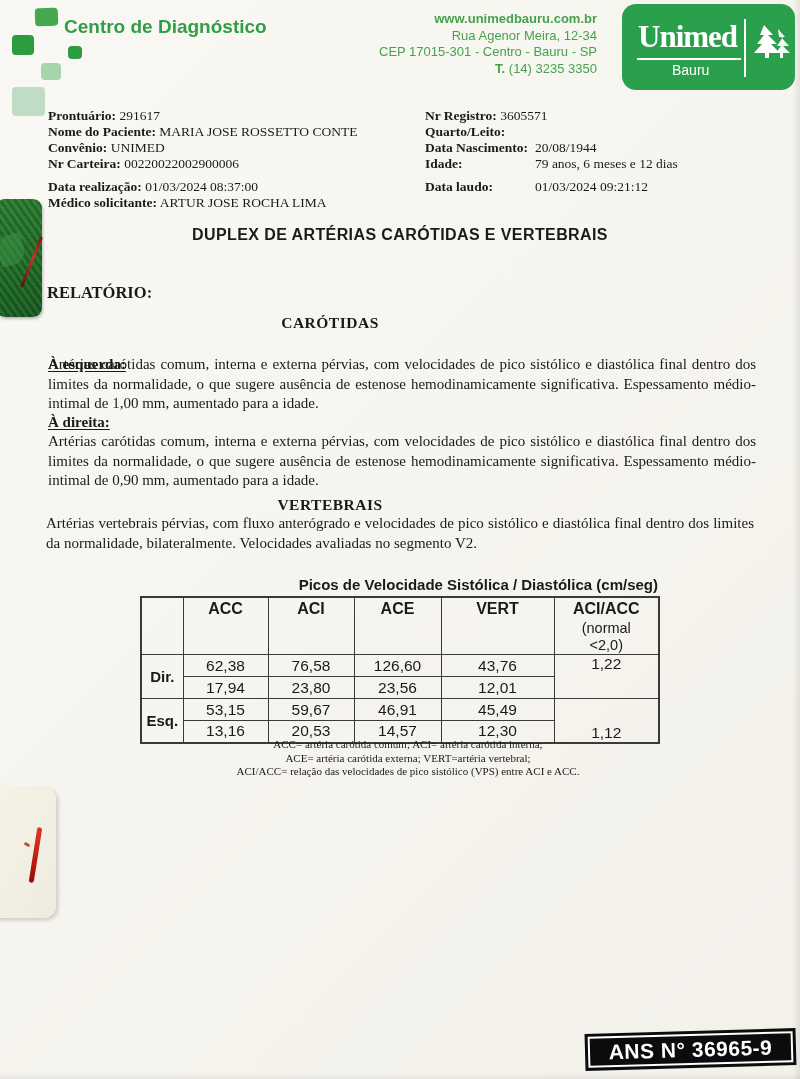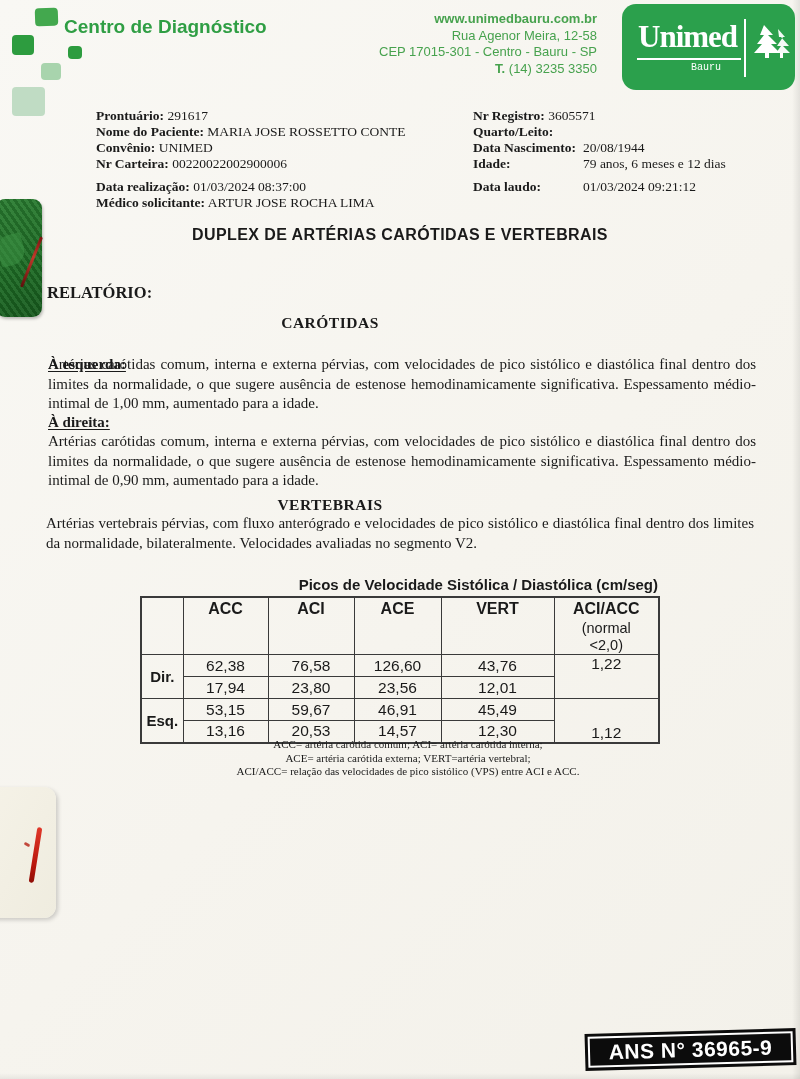--- a/index.html
+++ b/index.html
@@ -23,30 +23,30 @@
     font-size:19px;color:#2f9e44;}
   .contact{position:absolute;left:340px;top:11px;width:257px;text-align:right;
     font-family:"Liberation Sans",sans-serif;font-size:13px;line-height:16.5px;color:#47a24e;}
   .contact .b{font-weight:bold;}
   .unimed-logo{position:absolute;left:622px;top:4px;width:173px;height:86px;
     background:#2ba04c;border-radius:14px;}
   .unimed-word{position:absolute;left:16px;top:16px;width:104px;
     font-family:"Liberation Serif",serif;font-weight:bold;font-size:31px;
     color:#ffffff;letter-spacing:-1px;line-height:34px;}
   .unimed-rule{position:absolute;left:15px;top:54px;width:104px;height:2px;background:#ffffff;}
-  .unimed-city{position:absolute;left:50px;top:58px;width:68px;text-align:center;
-    font-family:Liberation Mono, monospace;font-size:10px;color:#ffffff;}
+  .unimed-city{position:absolute;left:50px;top:58px;width:68px;text-align:left;
+    font-family:Liberation Sans, sans-serif;font-size:14px;color:#ffffff;}
   .unimed-vline{position:absolute;left:122px;top:15px;width:2px;height:58px;background:#ffffff;}
   .unimed-tree{position:absolute;left:128px;top:19px;}
 
   
   .pinfo{position:absolute;font-size:13.5px;line-height:16px;}
   .pinfo .row{white-space:nowrap;}
   .pinfo .gap{height:7px;}
-  .lab{font-weight:bold;margin-left:48px;}
+  .lab{font-weight:bold;}
   .lw{display:inline-block;min-width:110px;}
 
   
   .doc-title{position:absolute;left:0;top:226px;width:800px;text-align:center;
     font-family:"Liberation Sans",sans-serif;font-weight:bold;font-size:16px;letter-spacing:.4px;}
   .relatorio{position:absolute;left:47px;top:283px;
     font-family:Liberation Serif, serif;font-weight:bold;font-size:16.5px;}
   .sec-head{position:absolute;left:0;width:660px;text-align:center;
     font-weight:bold;font-size:15.5px;letter-spacing:.5px;}
   .sub-head{position:absolute;left:48px;font-weight:bold;font-size:15px;
@@ -117,21 +117,21 @@
     <div class="sq" style="left:12px;top:35px;width:22px;height:20px;background:#2d9c3f;"></div>
     <div class="sq" style="left:68px;top:46px;width:14px;height:13px;background:#2d9c3f;"></div>
     <div class="sq" style="left:41px;top:63px;width:20px;height:17px;background:#a8d4ad;"></div>
     <div class="sq" style="left:12px;top:87px;width:33px;height:29px;background:#c0dcc4;"></div>
   </div>
 
   <div class="clinic-name">Centro de Diagnóstico</div>
 
   <div class="contact">
     <div class="b">www.unimedbauru.com.br</div>
-    <div>Rua Agenor Meira, 12-58</div>
+    <div>Rua Agenor Meira, 12-34</div>
     <div>CEP 17015-301 - Centro - Bauru - SP</div>
     <div><span class="b">T.</span><span> (14) 3235 3350</span></div>
   </div>
 
   <div class="unimed-logo">
     <div class="unimed-word">Unimed</div>
     <div class="unimed-rule"></div>
     <div class="unimed-city">Bauru</div>
     <div class="unimed-vline"></div>
     <svg class="unimed-tree" width="42" height="36" viewBox="0 0 42 36">

